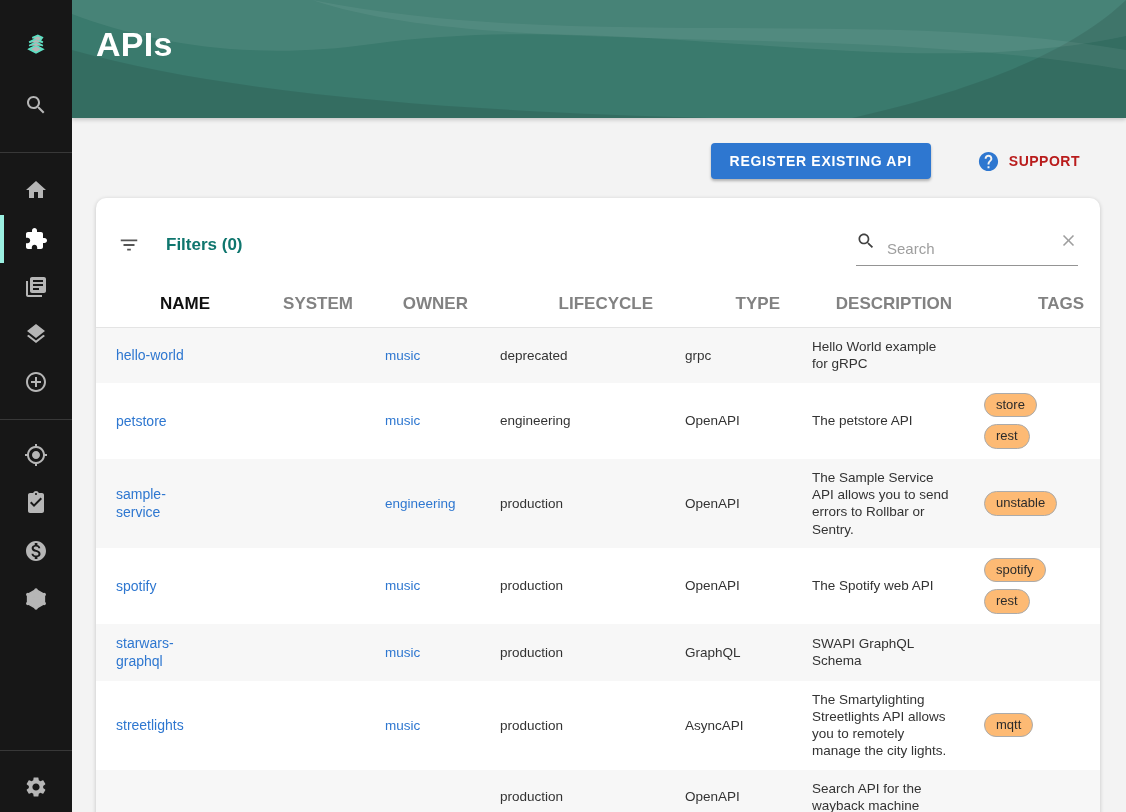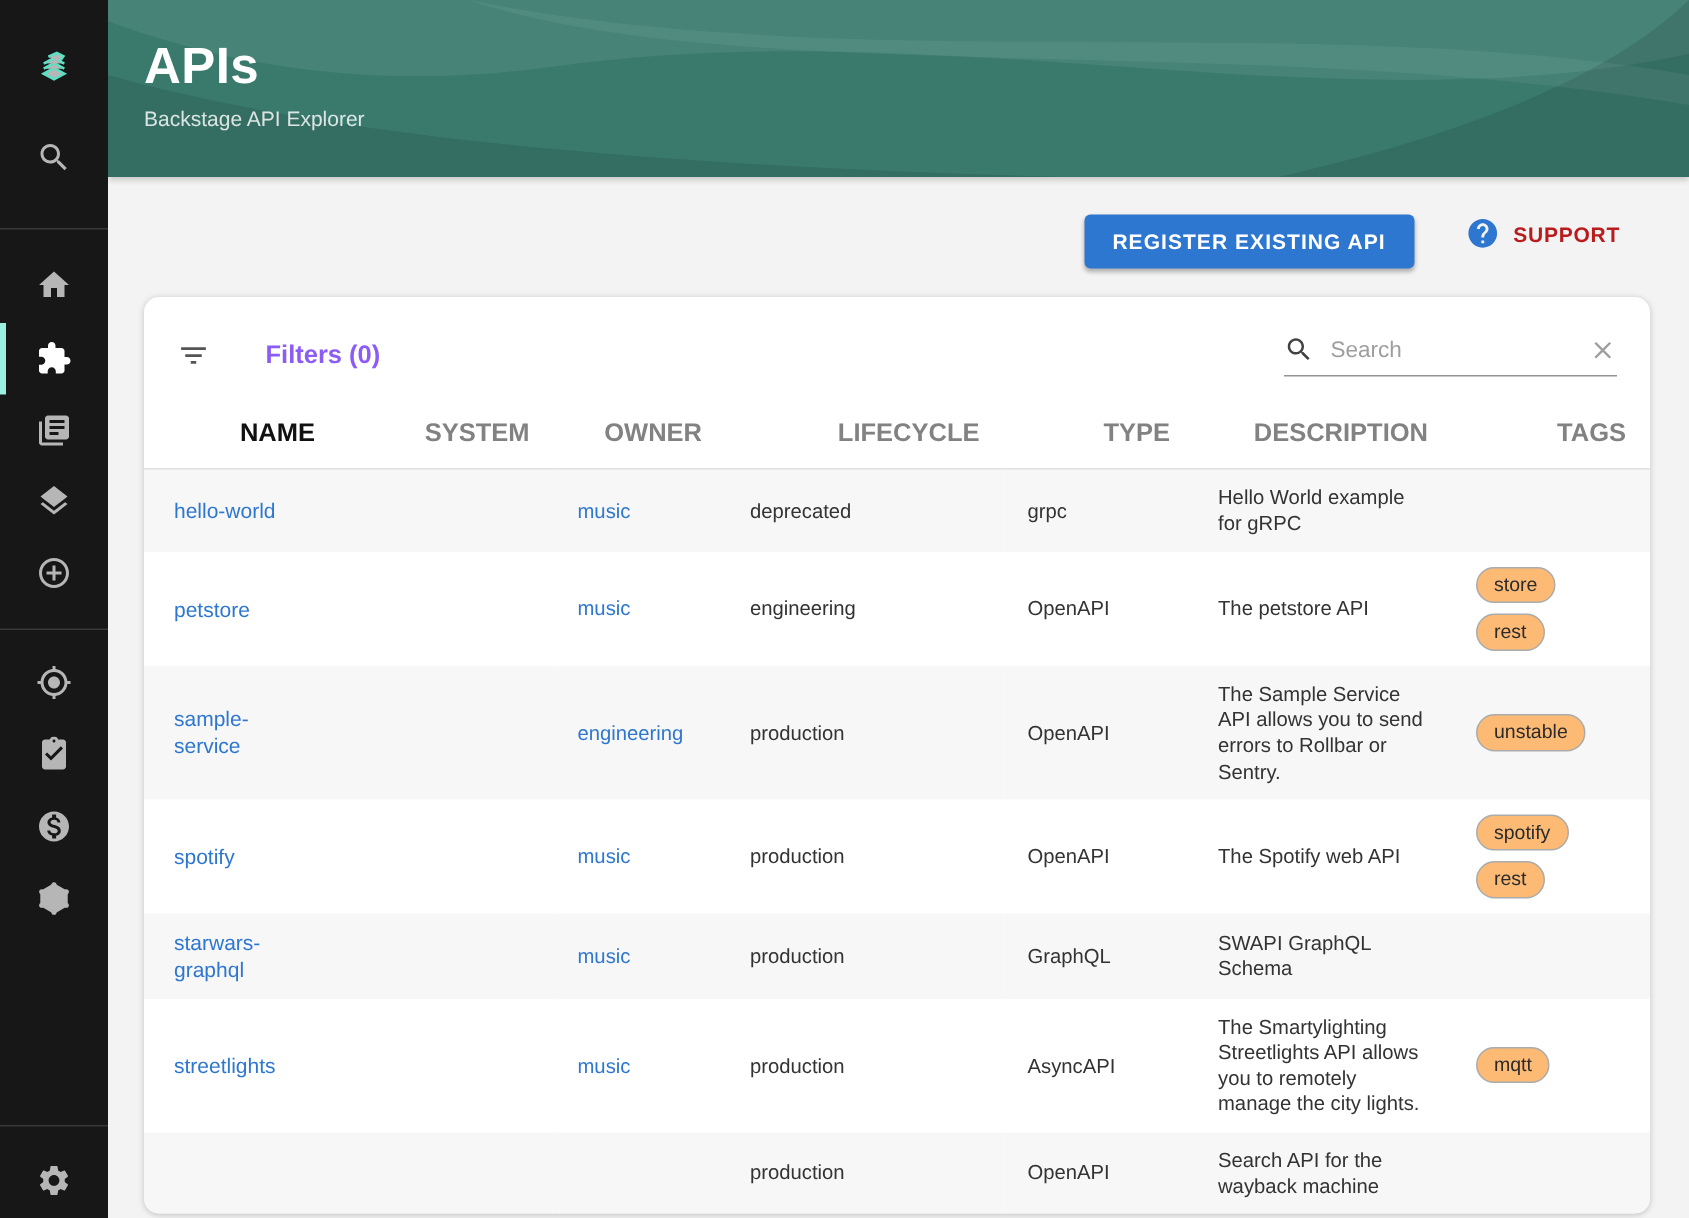--- a/index.html
+++ b/index.html
@@ -32,22 +32,22 @@
     box-shadow:0 2px 4px rgba(0,0,0,.18);
   }
   .header .waves { position:absolute; inset:0; width:100%; height:100%; }
   .header .titles { position:relative; padding:25px 4px 0 24px; color:#fff; }
   .header h1 { margin:0; font-size:34px; font-weight:bold; letter-spacing:.3px; }
   .header .subtitle { margin-top:7px; font-size:14px; color:rgba(255,255,255,.82); }
 
   
   .main { margin-left:72px; }
   .actions {
-    display:flex; justify-content:flex-end; align-items:flex-start;
-    gap:28px; padding:25px 40px 0 24px;
+    display:flex; justify-content:flex-end; align-items:center;
+    gap:40px; padding:25px 40px 0 24px;
   }
   .register-btn {
     background:#2e77d0; color:#fff; border:none; border-radius:4px;
     font-family:"Liberation Sans",sans-serif;
     font-size:14px; font-weight:bold; letter-spacing:.7px;
     padding:10px 19px; cursor:pointer;
     box-shadow:0 2px 3px rgba(0,0,0,.28);
   }
   .support {
     display:flex; align-items:center; gap:9px;
@@ -57,30 +57,30 @@
   }
   .support svg { width:23px; height:23px; fill:#2e77d0; }
 
   
   .card {
     margin:19px 26px 0 24px; background:#fff; border-radius:10px;
     box-shadow:0 1px 4px rgba(0,0,0,.2); overflow:hidden;
   }
   .card-header { display:flex; align-items:center; padding:25px 22px 18px 22px; }
   .filter-icon svg { width:22px; height:22px; fill:#555; display:block; }
-  .filters-label { margin-left:37px; font-size:17px; font-weight:bold; color:#8b5cf6; }
+  .filters-label { margin-left:26px; font-size:17px; font-weight:bold; color:#0f766e; }
   .flex-spacer { flex:1; }
   .searchbox {
     display:flex; align-items:center; width:222px; gap:9px;
     border-bottom:1px solid #949494; padding-bottom:7px;
   }
   .searchbox .mag svg { width:20px; height:20px; fill:#424242; display:block; }
   .searchbox input {
     border:none; outline:none; flex:1; min-width:0;
-    font-family:"Liberation Sans",sans-serif; font-size:15px; color:#333;
+    font-family:"Liberation Sans",sans-serif; font-size:15px; color:#333;margin-top:16px;
   }
   .searchbox input::placeholder { color:#9e9e9e; opacity:1; }
   .searchbox .clear svg { width:19px; height:19px; fill:#9e9e9e; display:block; cursor:pointer; }
 
   
   table { width:100%; border-collapse:collapse; table-layout:fixed; }
   thead th {
     text-align:right; font-size:17px; font-weight:bold; color:#828282;
     padding:10px 16px 13px 16px; border-bottom:1px solid #e4e4e4;
   }
@@ -181,21 +181,20 @@
 <header class="header">
   <svg class="waves" viewBox="0 0 1054 118" preserveAspectRatio="none">
     <rect width="1054" height="118" fill="#3a7a6d"></rect>
     <path d="M0,0 L1054,0 L1054,36 C820,86 560,8 300,44 C180,61 80,44 0,14 Z" fill="rgba(255,255,255,0.07)"></path>
     <path d="M0,118 L0,50 C170,98 420,112 640,118 Z" fill="rgba(0,0,0,0.10)"></path>
     <path d="M1054,0 L1054,118 L780,118 C930,84 1010,42 1054,0 Z" fill="rgba(0,0,0,0.10)"></path>
     <path d="M240,0 C420,60 760,20 1054,70 L1054,50 C800,6 500,52 240,0 Z" fill="rgba(255,255,255,0.06)"></path>
   </svg>
   <div class="titles">
     <h1>APIs</h1>
-    <div class="subtitle">Backstage API Explorer</div>
   </div>
 </header>
 
 <main class="main">
 
   <div class="actions">
     <button class="register-btn">REGISTER EXISTING API</button>
     <button class="support">
       <svg viewBox="0 0 24 24">
           <path d="M12 2C6.48 2 2 6.48 2 12s4.48 10 10 10 10-4.48 10-10S17.52 2 12 2zm1 17h-2v-2h2v2zm2.07-7.75l-.9.92C13.45 12.9 13 13.5 13 15h-2v-.5c0-1.1.45-2.1 1.17-2.83l1.24-1.26c.37-.36.59-.86.59-1.41 0-1.1-.9-2-2-2s-2 .9-2 2H8c0-2.21 1.79-4 4-4s4 1.79 4 4c0 .88-.36 1.68-.93 2.25z"></path>

